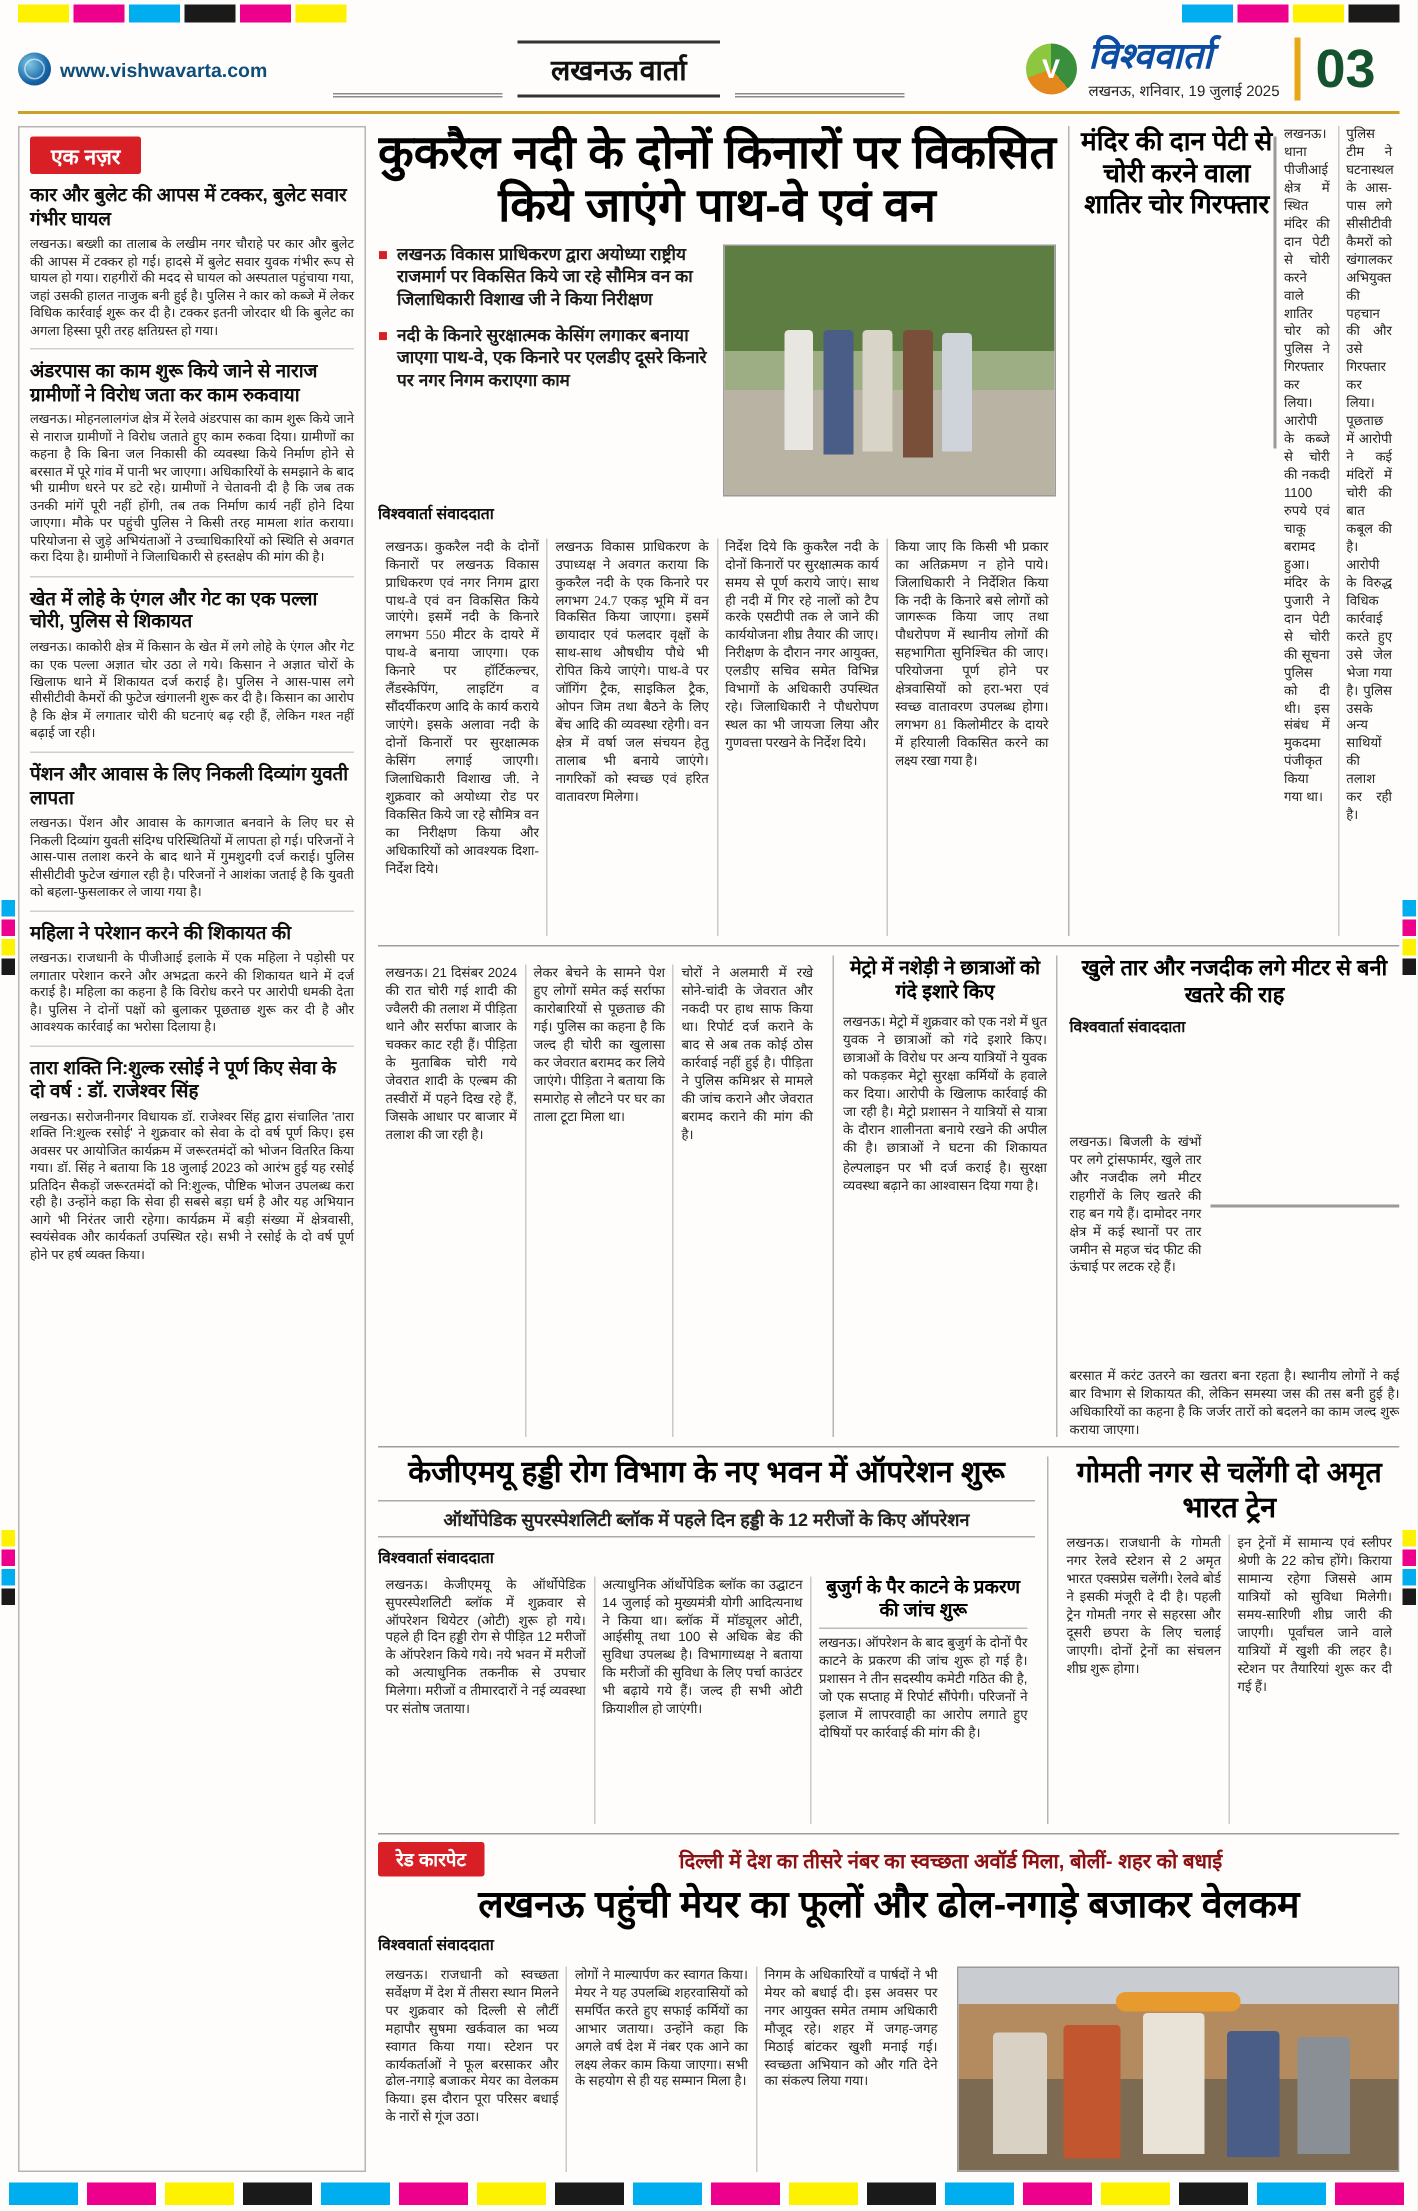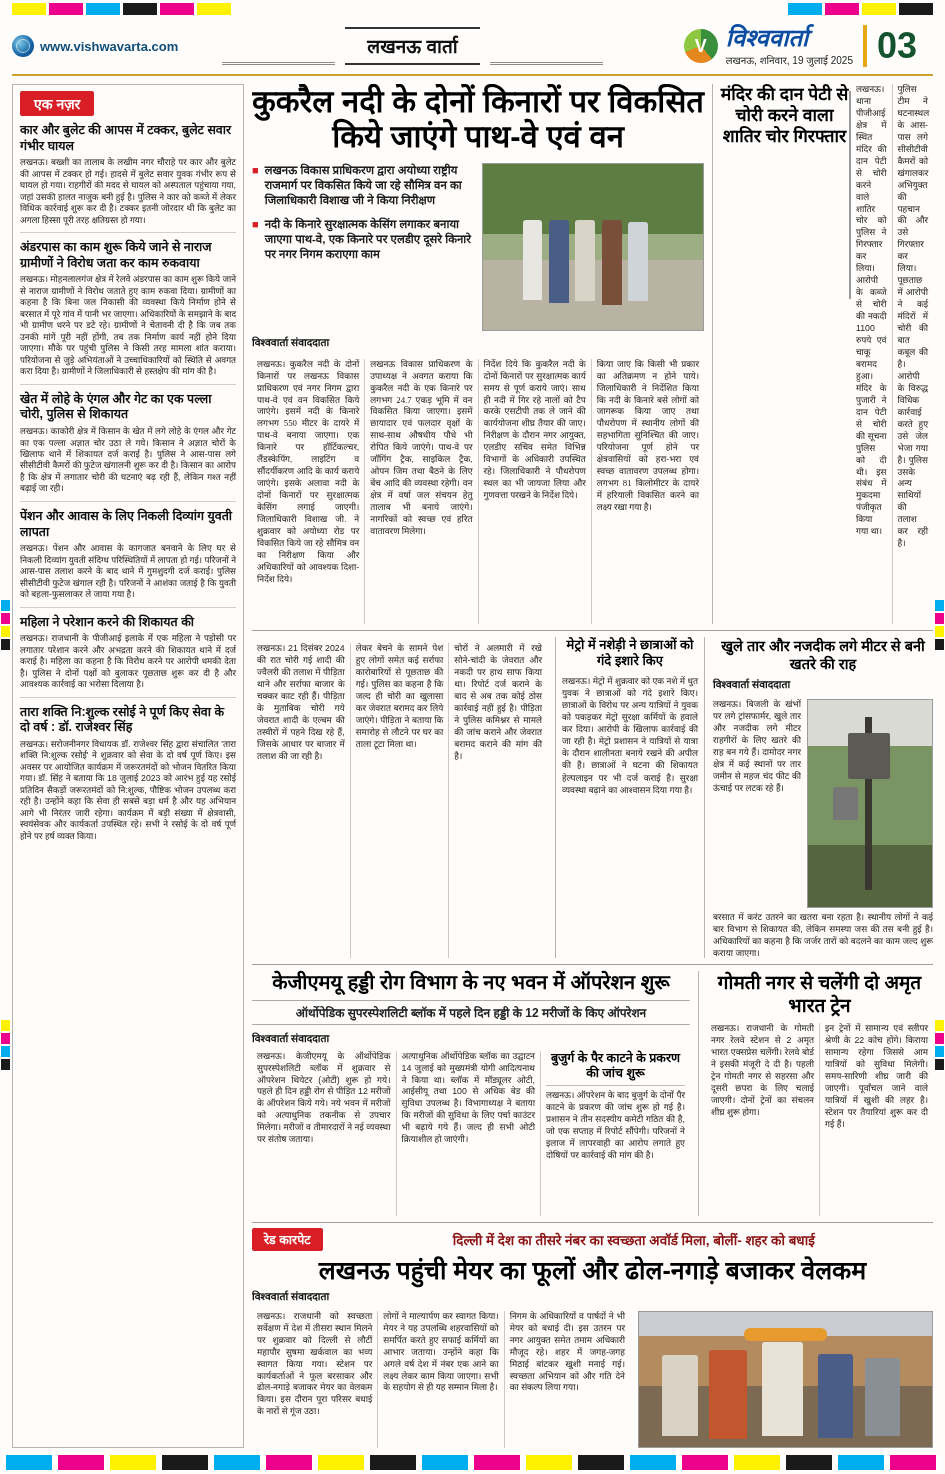--- a/index.html
+++ b/index.html
@@ -71,21 +71,21 @@
   
   .rowB { display:flex; gap:8px; height:328px; border-top:1px solid #9e9e9e; padding-top:6px; }
   .wedding { width:295px; display:flex; flex-direction:column; }
   .wedding-head { font-size:19px; font-weight:bold; line-height:1.2; text-align:center; }
   .wedding-body { flex:1; margin-top:6px;justify-content:space-between; }
   .metro { width:150px; border-left:1px solid #b5b5b5; border-right:1px solid #b5b5b5; padding:0 6px; }
   .metro-head { font-size:13px; font-weight:bold; line-height:1.25; text-align:center; margin-bottom:5px; }
   .metro-body { font-size:8.8px; line-height:1.38; text-align:justify; color:#232323; }
   .wires { flex:1; display:flex; flex-direction:column; }
   .wires-head { font-size:14.5px; font-weight:bold; line-height:1.25; text-align:center; }
-  .wires-mid { display:flex; gap:6px; margin-top:4px; flex:1; }
+  .wires-mid { display:flex; gap:6px; margin-top:4px; flex:1;align-items:center; }
   .wires-txt { width:88px; font-size:8.8px; line-height:1.36; text-align:justify; color:#232323; overflow:hidden; }
   .wires-photo { flex:1; background:linear-gradient(180deg,#d9dad4 0 22%,#7a9464 22% 70%,#55663f 70% 100%); }
   .wires-cont { font-size:8.8px; line-height:1.36; text-align:justify; color:#232323; margin-top:4px; height:46px; overflow:hidden; }
 
   
   .rowC { display:flex; gap:8px; height:252px; border-top:1px solid #9e9e9e; padding-top:6px; }
   .kgmu { width:438px; display:flex; flex-direction:column; }
   .kgmu-head { font-size:20px; font-weight:bold; line-height:1.18; text-align:center; }
   .kgmu-sub { font-size:12px; font-weight:bold; text-align:center; color:#222; border-top:1px solid #aaa; border-bottom:1px solid #aaa; padding:3px 0; margin:5px 0 2px; }
   .kgmu-body { flex:1; display:flex; margin-top:2px; }
@@ -312,21 +312,21 @@
         <div class="rc-striprow">
           <span class="rc-label">रेड कारपेट</span>
           <span class="rc-strap">दिल्ली में देश का तीसरे नंबर का स्वच्छता अवॉर्ड मिला, बोलीं- शहर को बधाई</span>
         </div>
         <div class="rc-head">लखनऊ पहुंची मेयर का फूलों और ढोल-नगाड़े बजाकर वेलकम</div>
         <div class="byline">विश्ववार्ता संवाददाता</div>
         <div class="rc-mid">
           <div class="rc-cols">
             <div class="col">लखनऊ। राजधानी को स्वच्छता सर्वेक्षण में देश में तीसरा स्थान मिलने पर शुक्रवार को दिल्ली से लौटीं महापौर सुषमा खर्कवाल का भव्य स्वागत किया गया। स्टेशन पर कार्यकर्ताओं ने फूल बरसाकर और ढोल-नगाड़े बजाकर मेयर का वेलकम किया। इस दौरान पूरा परिसर बधाई के नारों से गूंज उठा।</div>
             <div class="col">लोगों ने माल्यार्पण कर स्वागत किया। मेयर ने यह उपलब्धि शहरवासियों को समर्पित करते हुए सफाई कर्मियों का आभार जताया। उन्होंने कहा कि अगले वर्ष देश में नंबर एक आने का लक्ष्य लेकर काम किया जाएगा। सभी के सहयोग से ही यह सम्मान मिला है।</div>
-            <div class="col">निगम के अधिकारियों व पार्षदों ने भी मेयर को बधाई दी। इस उतरन पर नगर आयुक्त समेत तमाम अधिकारी मौजूद रहे। शहर में जगह-जगह मिठाई बांटकर खुशी मनाई गई। स्वच्छता अभियान को और गति देने का संकल्प लिया गया।</div>
+            <div class="col">निगम के अधिकारियों व पार्षदों ने भी मेयर को बधाई दी। इस अवसर पर नगर आयुक्त समेत तमाम अधिकारी मौजूद रहे। शहर में जगह-जगह मिठाई बांटकर खुशी मनाई गई। स्वच्छता अभियान को और गति देने का संकल्प लिया गया।</div>
           </div>
           <div class="photo rc-photo">
             <div class="sil" style="left:8%; bottom:8%; width:12%; height:60%; background:#d9d2c4;"></div>
             <div class="sil" style="left:24%; bottom:6%; width:13%; height:66%; background:#c2572f;"></div>
             <div class="sil" style="left:42%; bottom:8%; width:14%; height:70%; background:#e8e3d6;"></div>
             <div class="sil" style="left:61%; bottom:7%; width:12%; height:62%; background:#4a5d86;"></div>
             <div class="sil" style="left:77%; bottom:8%; width:12%; height:58%; background:#8a8f96;"></div>
             <div class="sil" style="left:36%; top:12%; width:28%; height:10%; background:#e79a2e; border-radius:6px;"></div>
           </div>
         </div>

